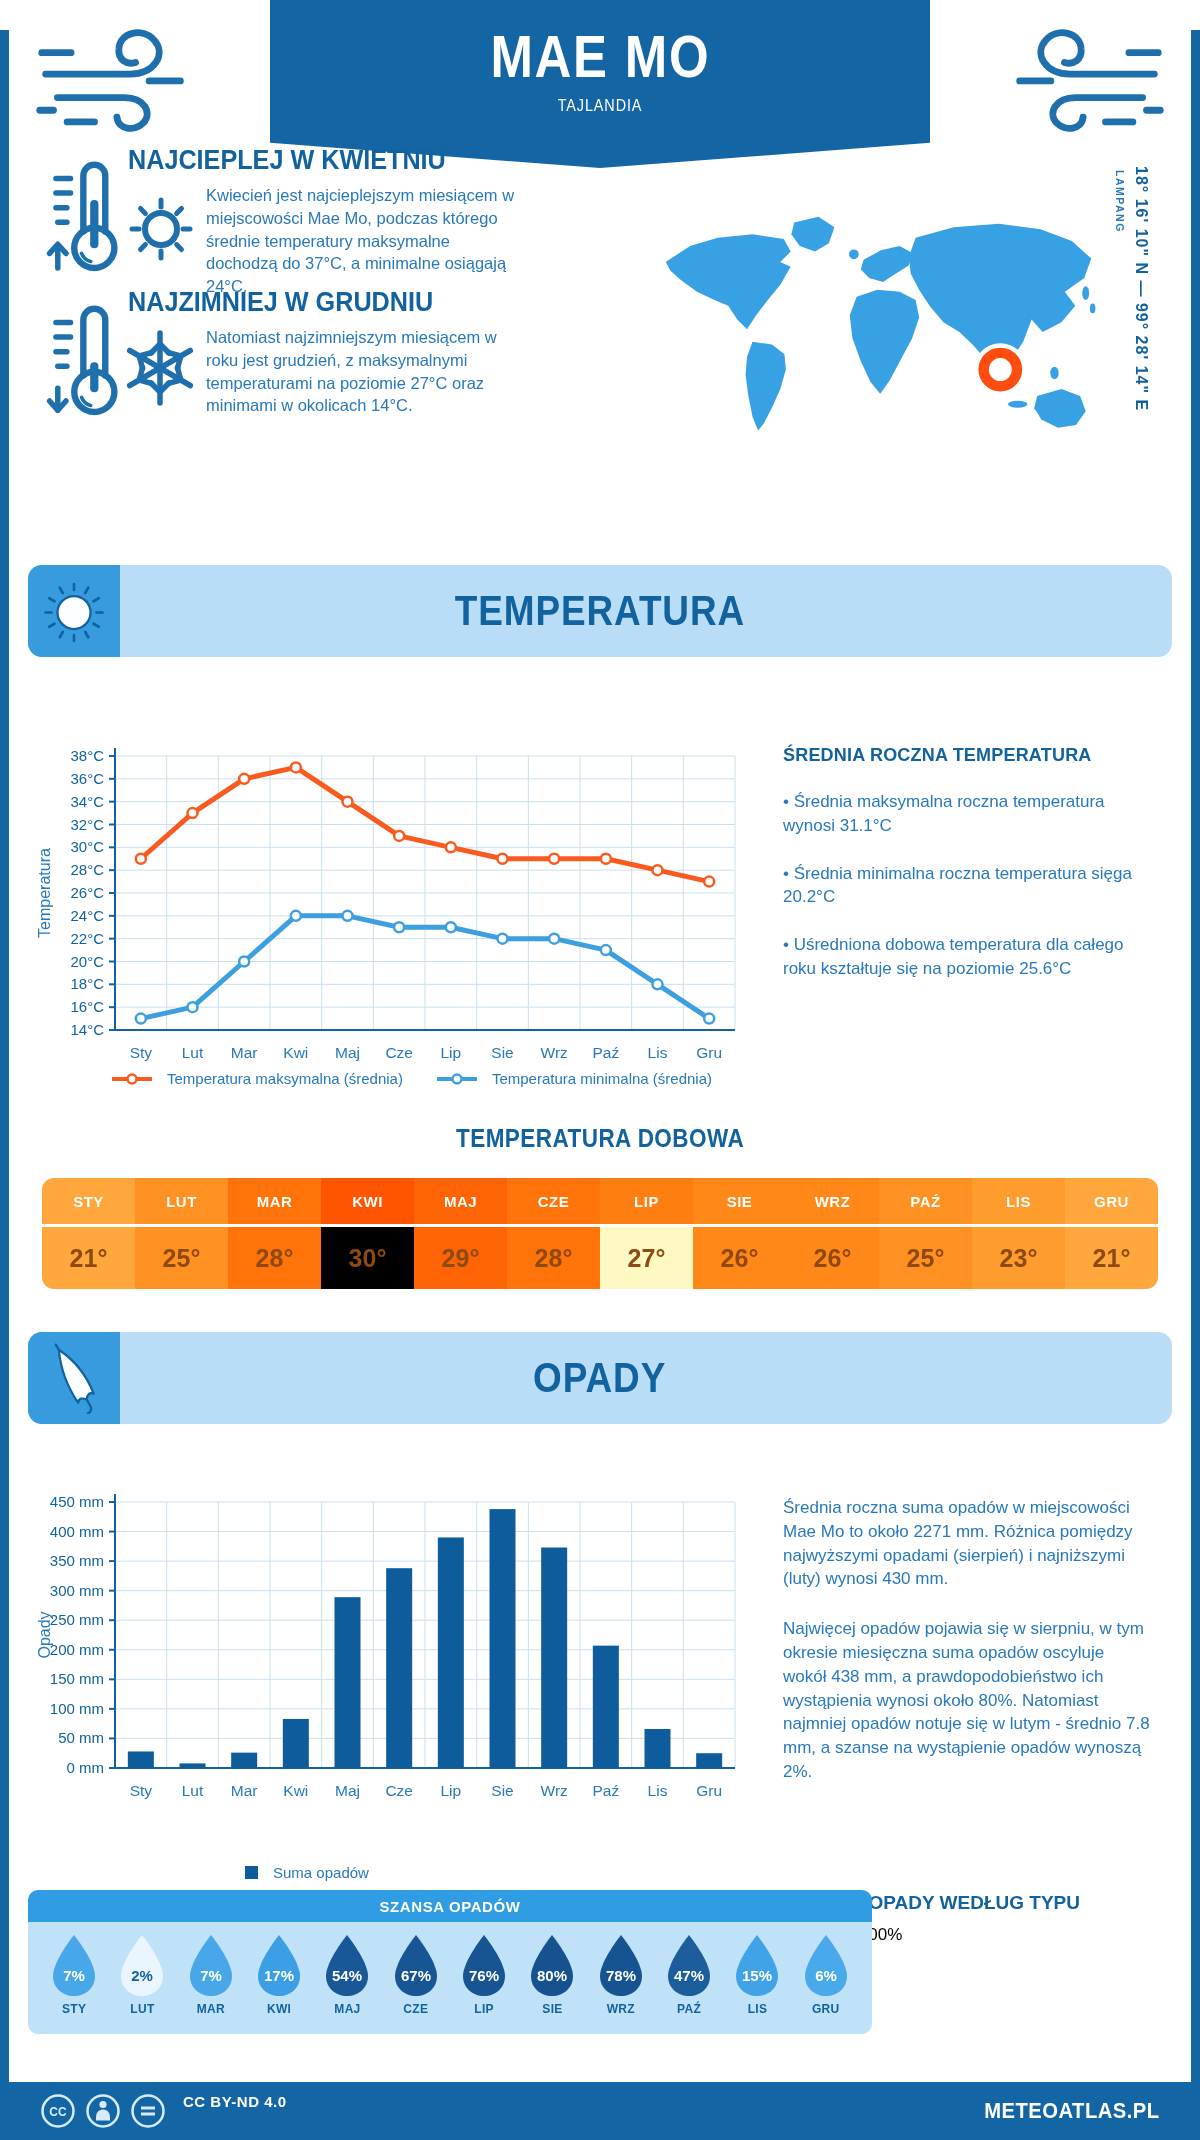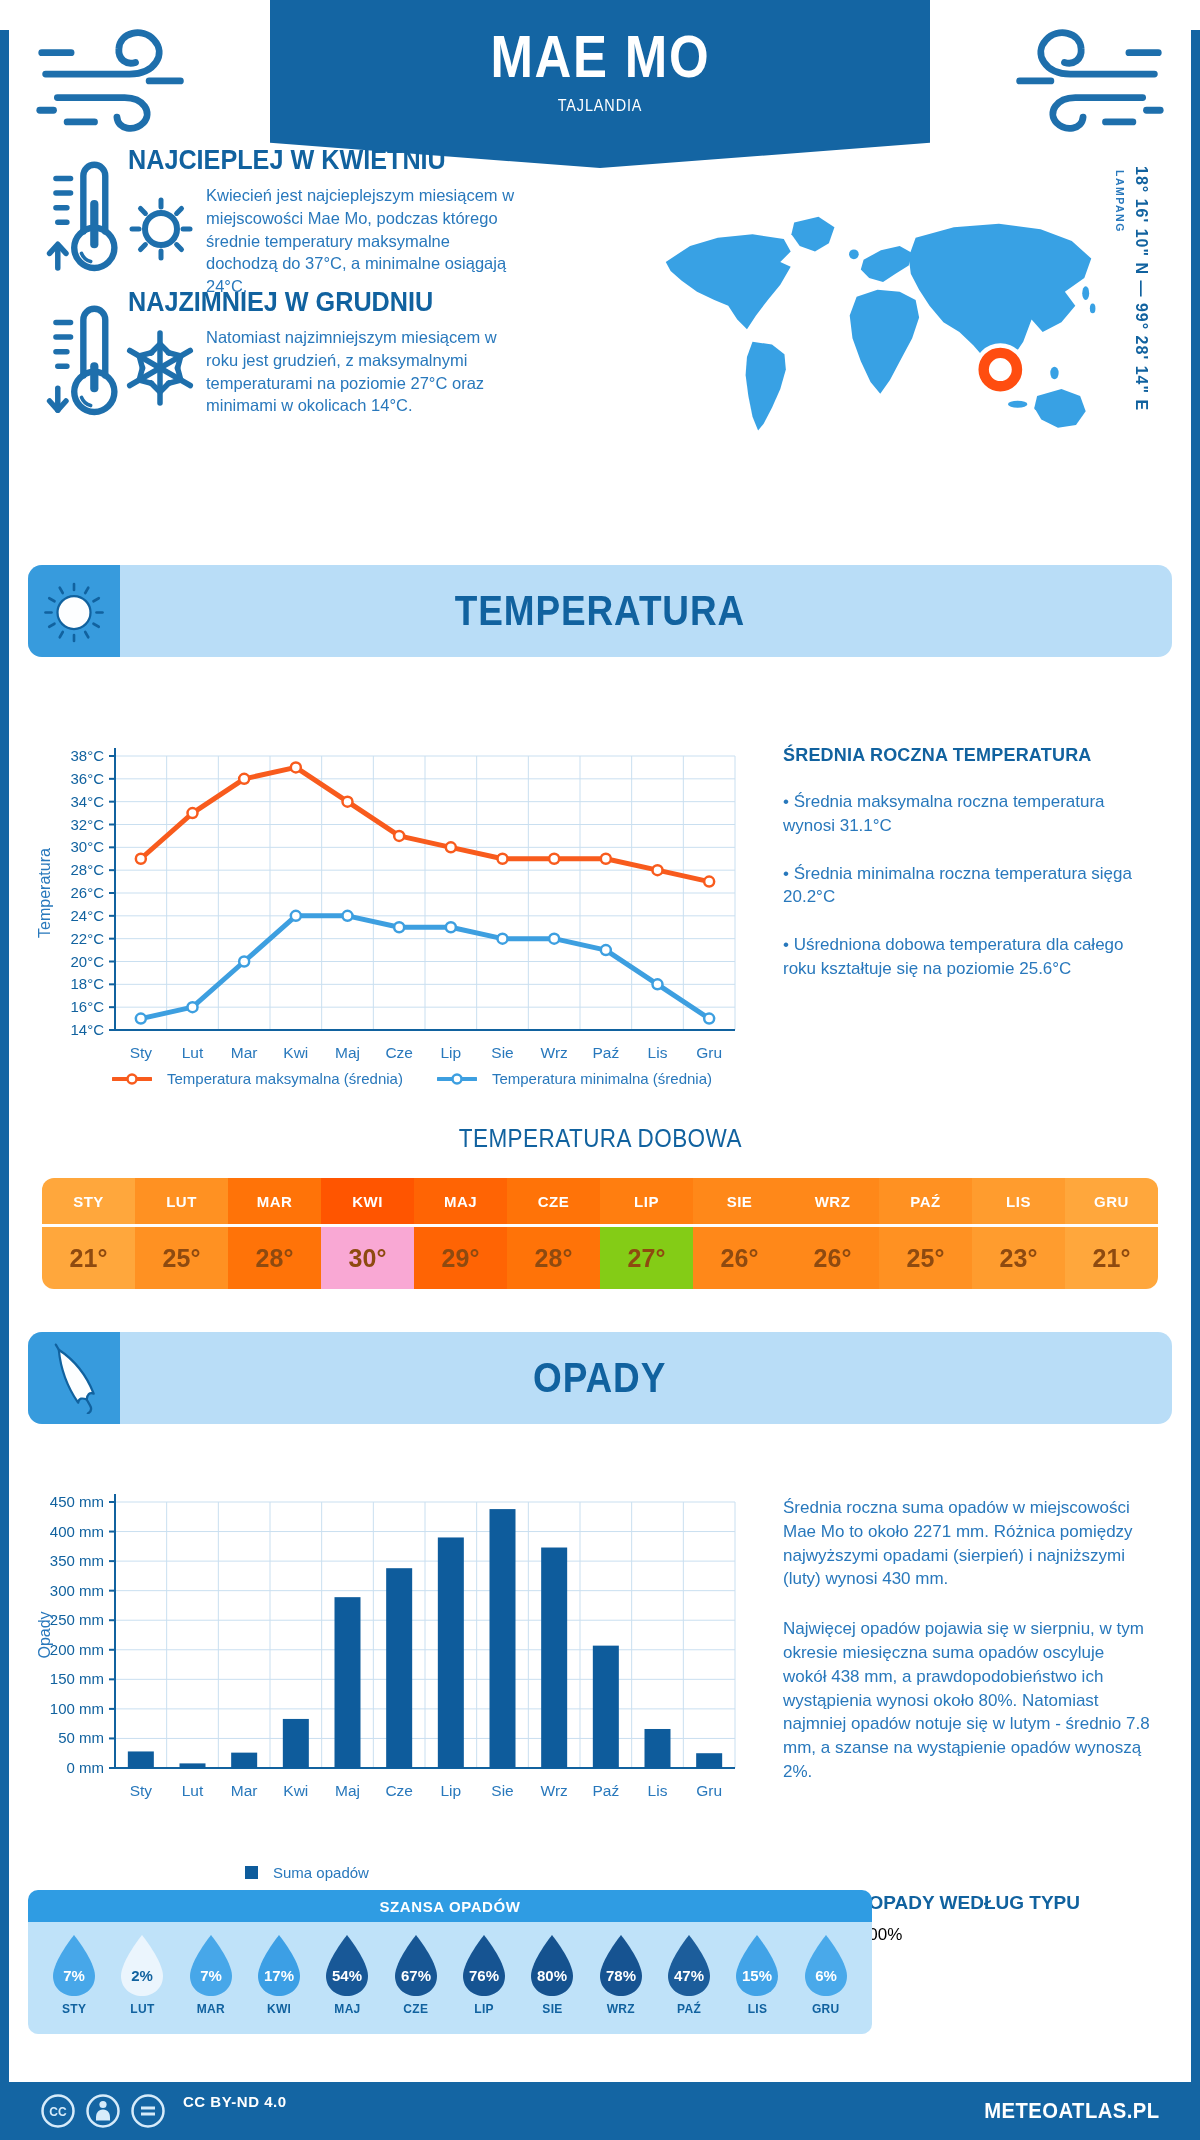--- a/index.html
+++ b/index.html
@@ -43,21 +43,21 @@
   .legend-item{display:flex;align-items:center;gap:15px;font-size:15px;color:#2878BC;justify-content:flex-end;}
 
   
   .sum-head{font-size:18px;font-weight:bold;color:#11629F;letter-spacing:.2px;}
   .sum-bullet{font-size:17px;line-height:1.4;color:#2878BC;margin-top:24px;}
   .par{font-size:17px;line-height:1.4;color:#2878BC;margin-bottom:26px;}
   .type-head{font-size:19px;font-weight:bold;color:#11629F;}
   .type-bullet{font-size:17px;color:#000000;margin-top:11px;}
 
   
-  .daily-heading{left:0;top:1124px;width:100%;text-align:center;font-size:25px;font-weight:normal;
+  .daily-heading{left:0;top:1124px;width:100%;text-align:center;font-size:25px;font-weight:bold;
                  color:#11629F;letter-spacing:.5px;}
   .daily-heading span{display:inline-block;transform:scaleX(.9);}
   .dtable{left:42px;top:1178px;width:1116px;display:flex;border-radius:12px;overflow:hidden;}
   .tcol{flex:1;display:flex;flex-direction:column;}
   .tmonth{height:46px;display:flex;align-items:center;justify-content:center;color:#fff;
           font-size:15px;font-weight:bold;letter-spacing:.5px;border-bottom:3px solid #fff;}
   .tval{height:62px;display:flex;align-items:center;justify-content:center;
         font-size:25px;font-weight:bold;}
 
   
@@ -352,33 +352,33 @@
       <div class="tcol">
         <div class="tmonth" style="background: rgb(255, 145, 34);">LUT</div>
         <div class="tval" style="background: rgb(255, 145, 34); color: rgb(142, 74, 16);">25°</div>
       </div>
       <div class="tcol">
         <div class="tmonth" style="background: rgb(255, 115, 8);">MAR</div>
         <div class="tval" style="background: rgb(255, 115, 8); color: rgb(142, 74, 16);">28°</div>
       </div>
       <div class="tcol">
         <div class="tmonth" style="background: rgb(255, 85, 0);">KWI</div>
-        <div class="tval" style="background: #f9a8d4; color: rgb(142, 74, 16);">30°</div>
+        <div class="tval" style="background: #000000; color: rgb(142, 74, 16);">30°</div>
       </div>
       <div class="tcol">
         <div class="tmonth" style="background: rgb(255, 100, 4);">MAJ</div>
         <div class="tval" style="background: rgb(255, 100, 4); color: rgb(142, 74, 16);">29°</div>
       </div>
       <div class="tcol">
         <div class="tmonth" style="background: rgb(255, 115, 8);">CZE</div>
         <div class="tval" style="background: rgb(255, 115, 8); color: rgb(142, 74, 16);">28°</div>
       </div>
       <div class="tcol">
         <div class="tmonth" style="background: rgb(255, 126, 16);">LIP</div>
-        <div class="tval" style="background: #84cc16; color: rgb(142, 74, 16);">27°</div>
+        <div class="tval" style="background: #fef9c3; color: rgb(142, 74, 16);">27°</div>
       </div>
       <div class="tcol">
         <div class="tmonth" style="background: rgb(255, 136, 25);">SIE</div>
         <div class="tval" style="background: rgb(255, 136, 25); color: rgb(142, 74, 16);">26°</div>
       </div>
       <div class="tcol">
         <div class="tmonth" style="background: rgb(255, 136, 25);">WRZ</div>
         <div class="tval" style="background: rgb(255, 136, 25); color: rgb(142, 74, 16);">26°</div>
       </div>
       <div class="tcol">

